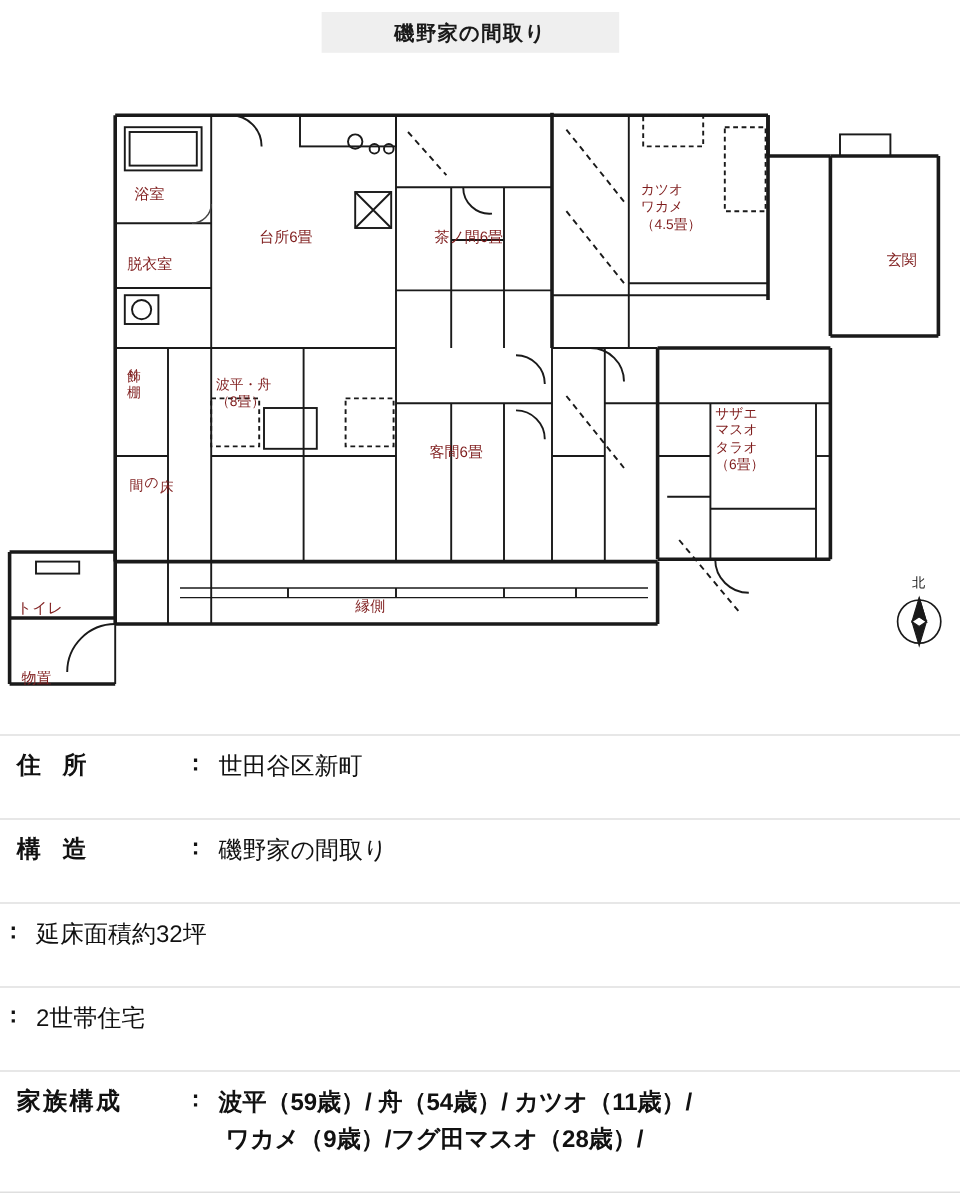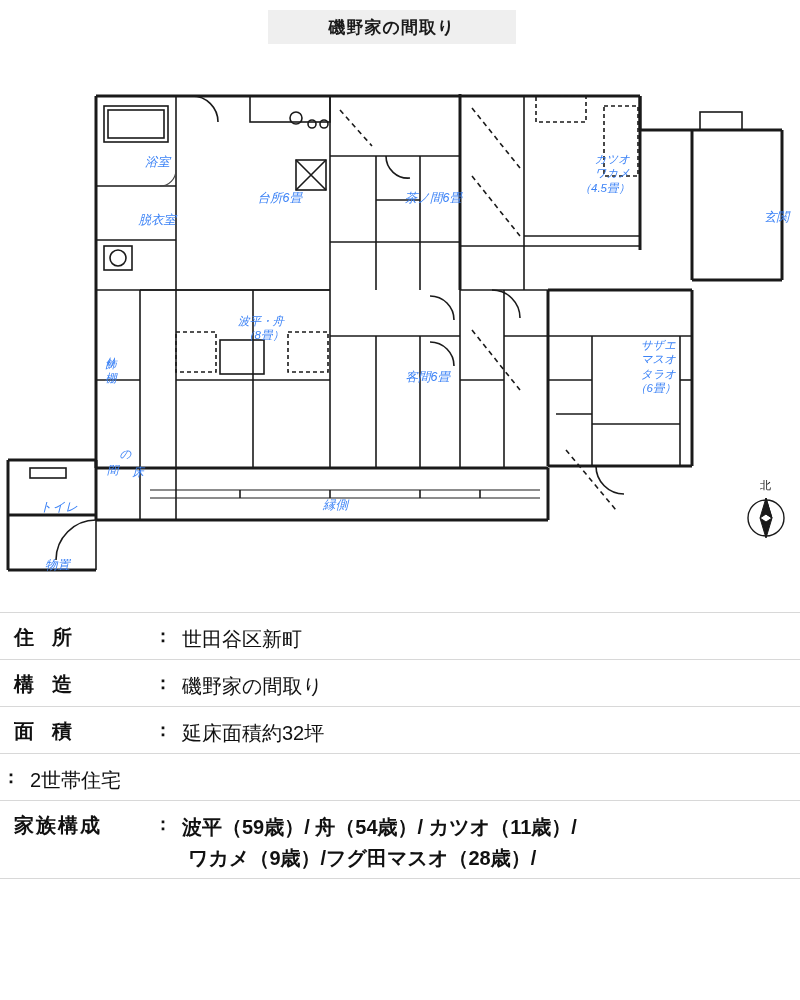--- a/index.html
+++ b/index.html
@@ -38,27 +38,26 @@
     position: absolute;
     left: 0;
     top: 50px;
     width: 800px;
     height: 560px;
   }
   .plan svg { display: block; }
 
   .room-label {
     position: absolute;
-    text-align: right;
+    text-align: left;
     font-size: 12.5px;
     line-height: 1.25;
-    color: #3b82f6;
+    color: #7f1d1d;
     white-space: pre-line;
     pointer-events: none;
-    font-style: italic;
   }
   .room-label.small { font-size: 11.5px; }
   .room-label.vert {
     writing-mode: vertical-rl;
     text-orientation: upright;
     line-height: 1.1;
   }
   .compass-label {
     position: absolute;
     font-size: 11px;
@@ -70,21 +69,21 @@
     position: absolute;
     left: 0;
     top: 612px;
     width: 800px;
     border-top: 1px solid #d8d8d8;
   }
   .spec-row {
     display: flex;
     align-items: flex-start;
     border-bottom: 1px solid #d8d8d8;
-    padding: 11px 0 4px 0;
+    padding: 11px 0 27px 0;
   }
   .spec-key {
     width: 152px;
     flex: 0 0 152px;
     font-size: 20px;
     font-weight: bold;
     letter-spacing: 0.5px;
     padding-left: 14px;
     display: flex;
     justify-content: space-between;
@@ -315,23 +314,20 @@
     <div class="spec-key">
         <span class="k-text">構造</span>
       </div>
     <div class="spec-colon">：</div>
     <div class="spec-val">
         <span class="line">磯野家の間取り</span>
       </div>
   </div>
 
   <div class="spec-row">
-    <div class="spec-key">
-        <span class="k-text">面積</span>
-      </div>
     <div class="spec-colon">：</div>
     <div class="spec-val">
         <span class="line">延床面積約32坪</span>
       </div>
   </div>
 
   <div class="spec-row">
     <div class="spec-colon">：</div>
     <div class="spec-val">
         <span class="line">2世帯住宅</span>

